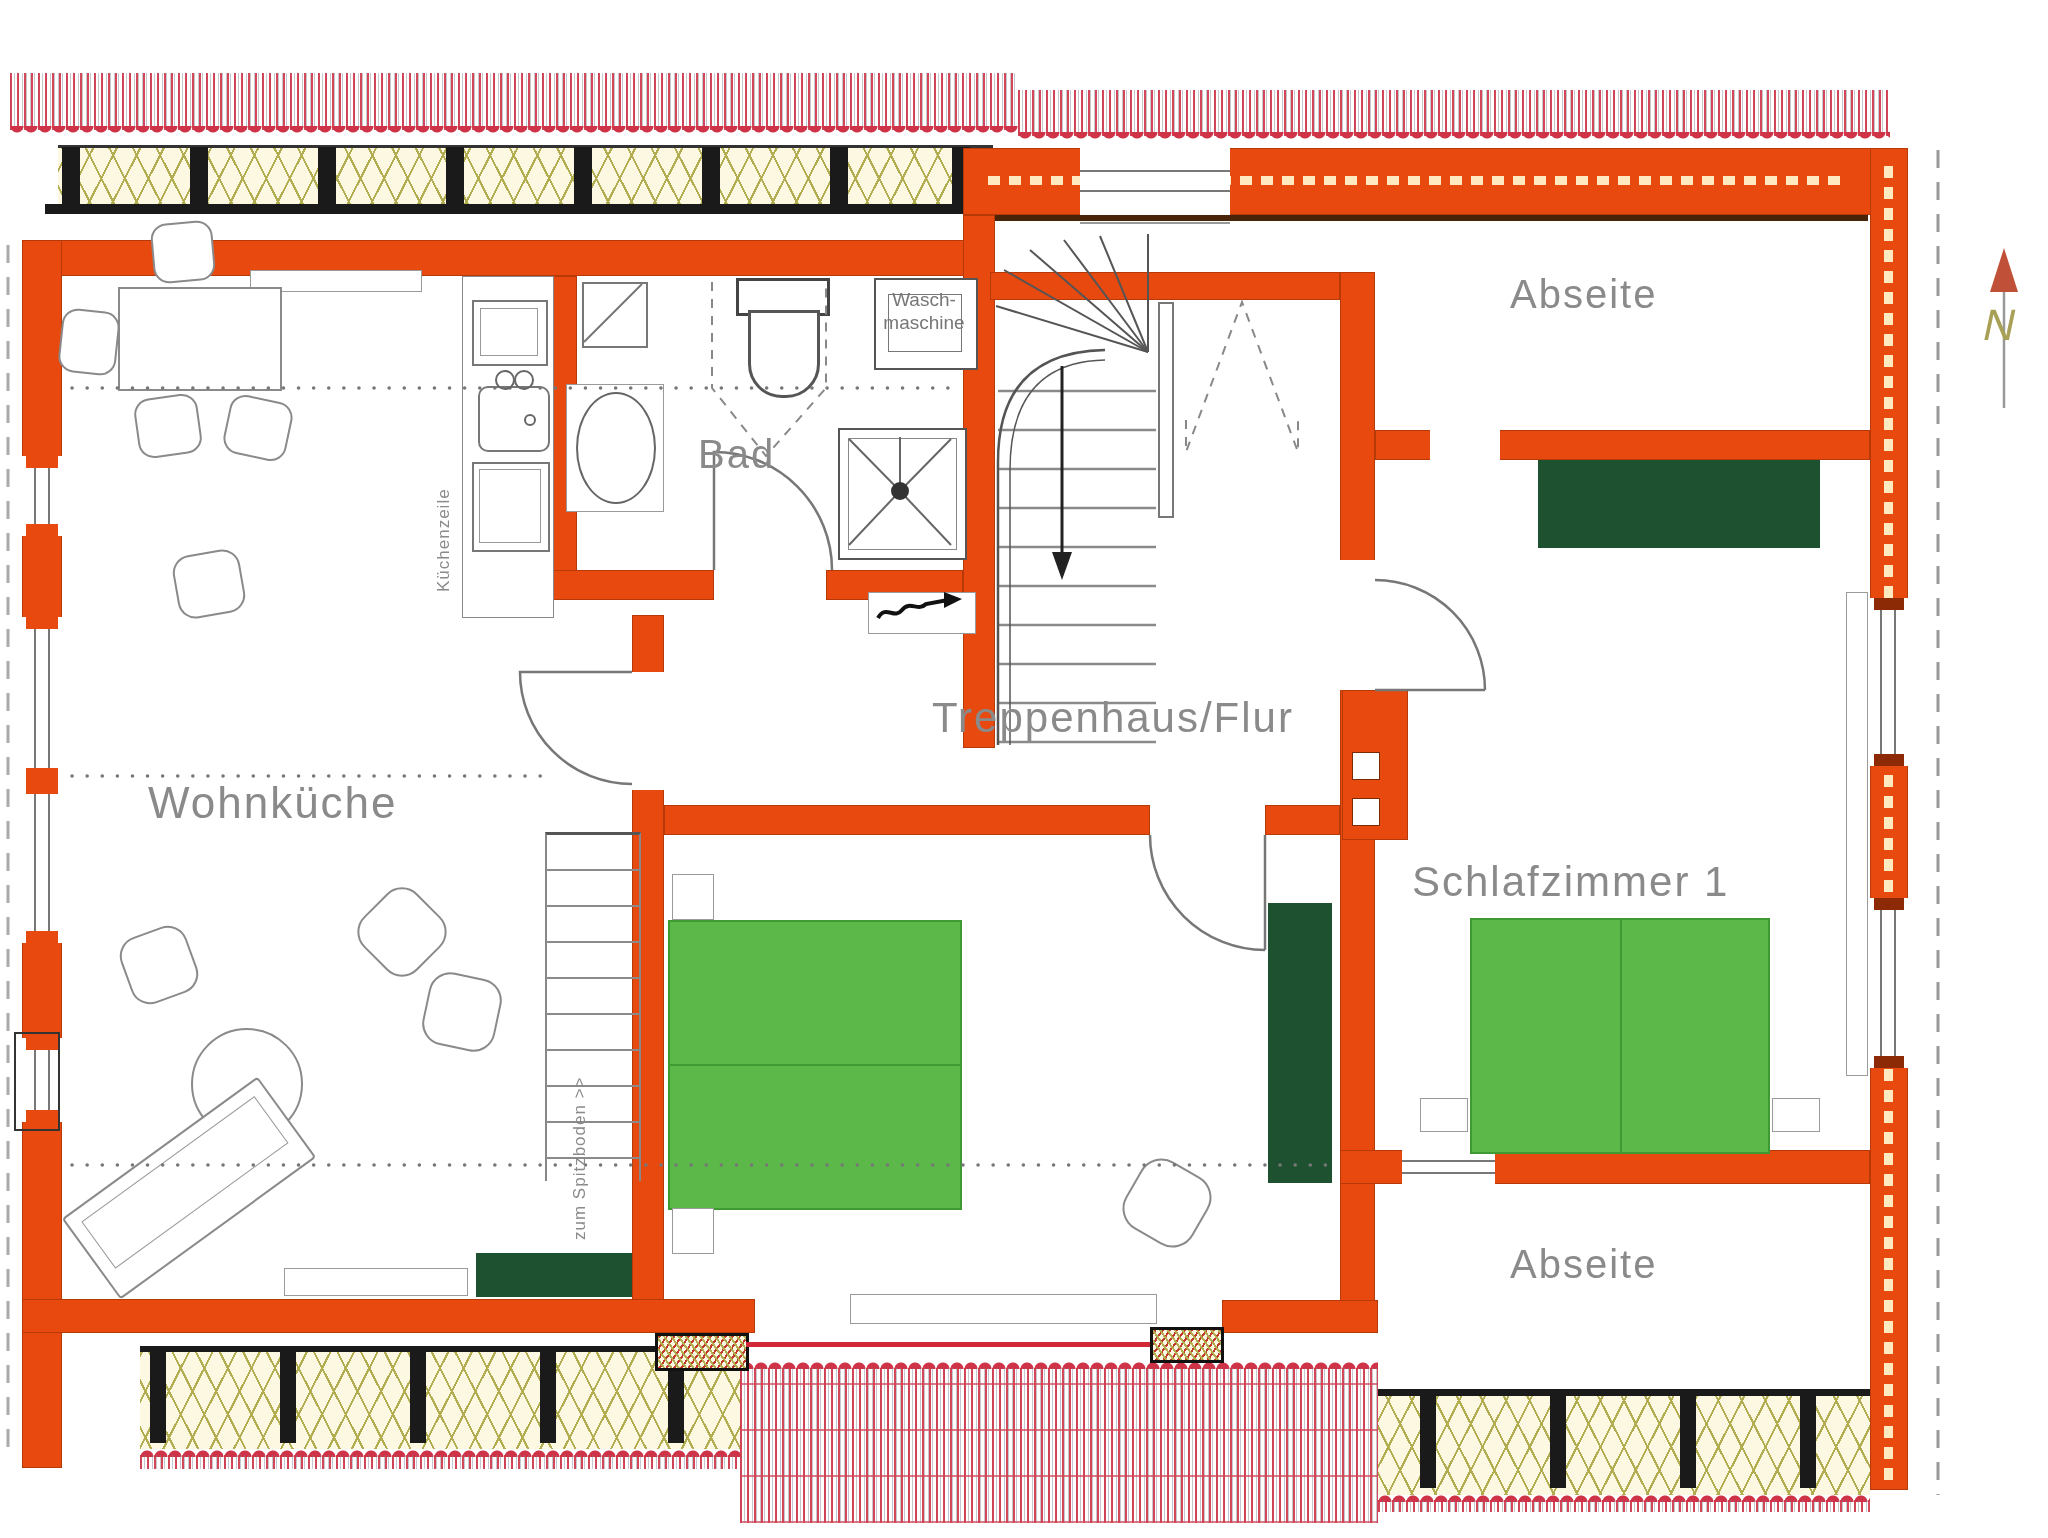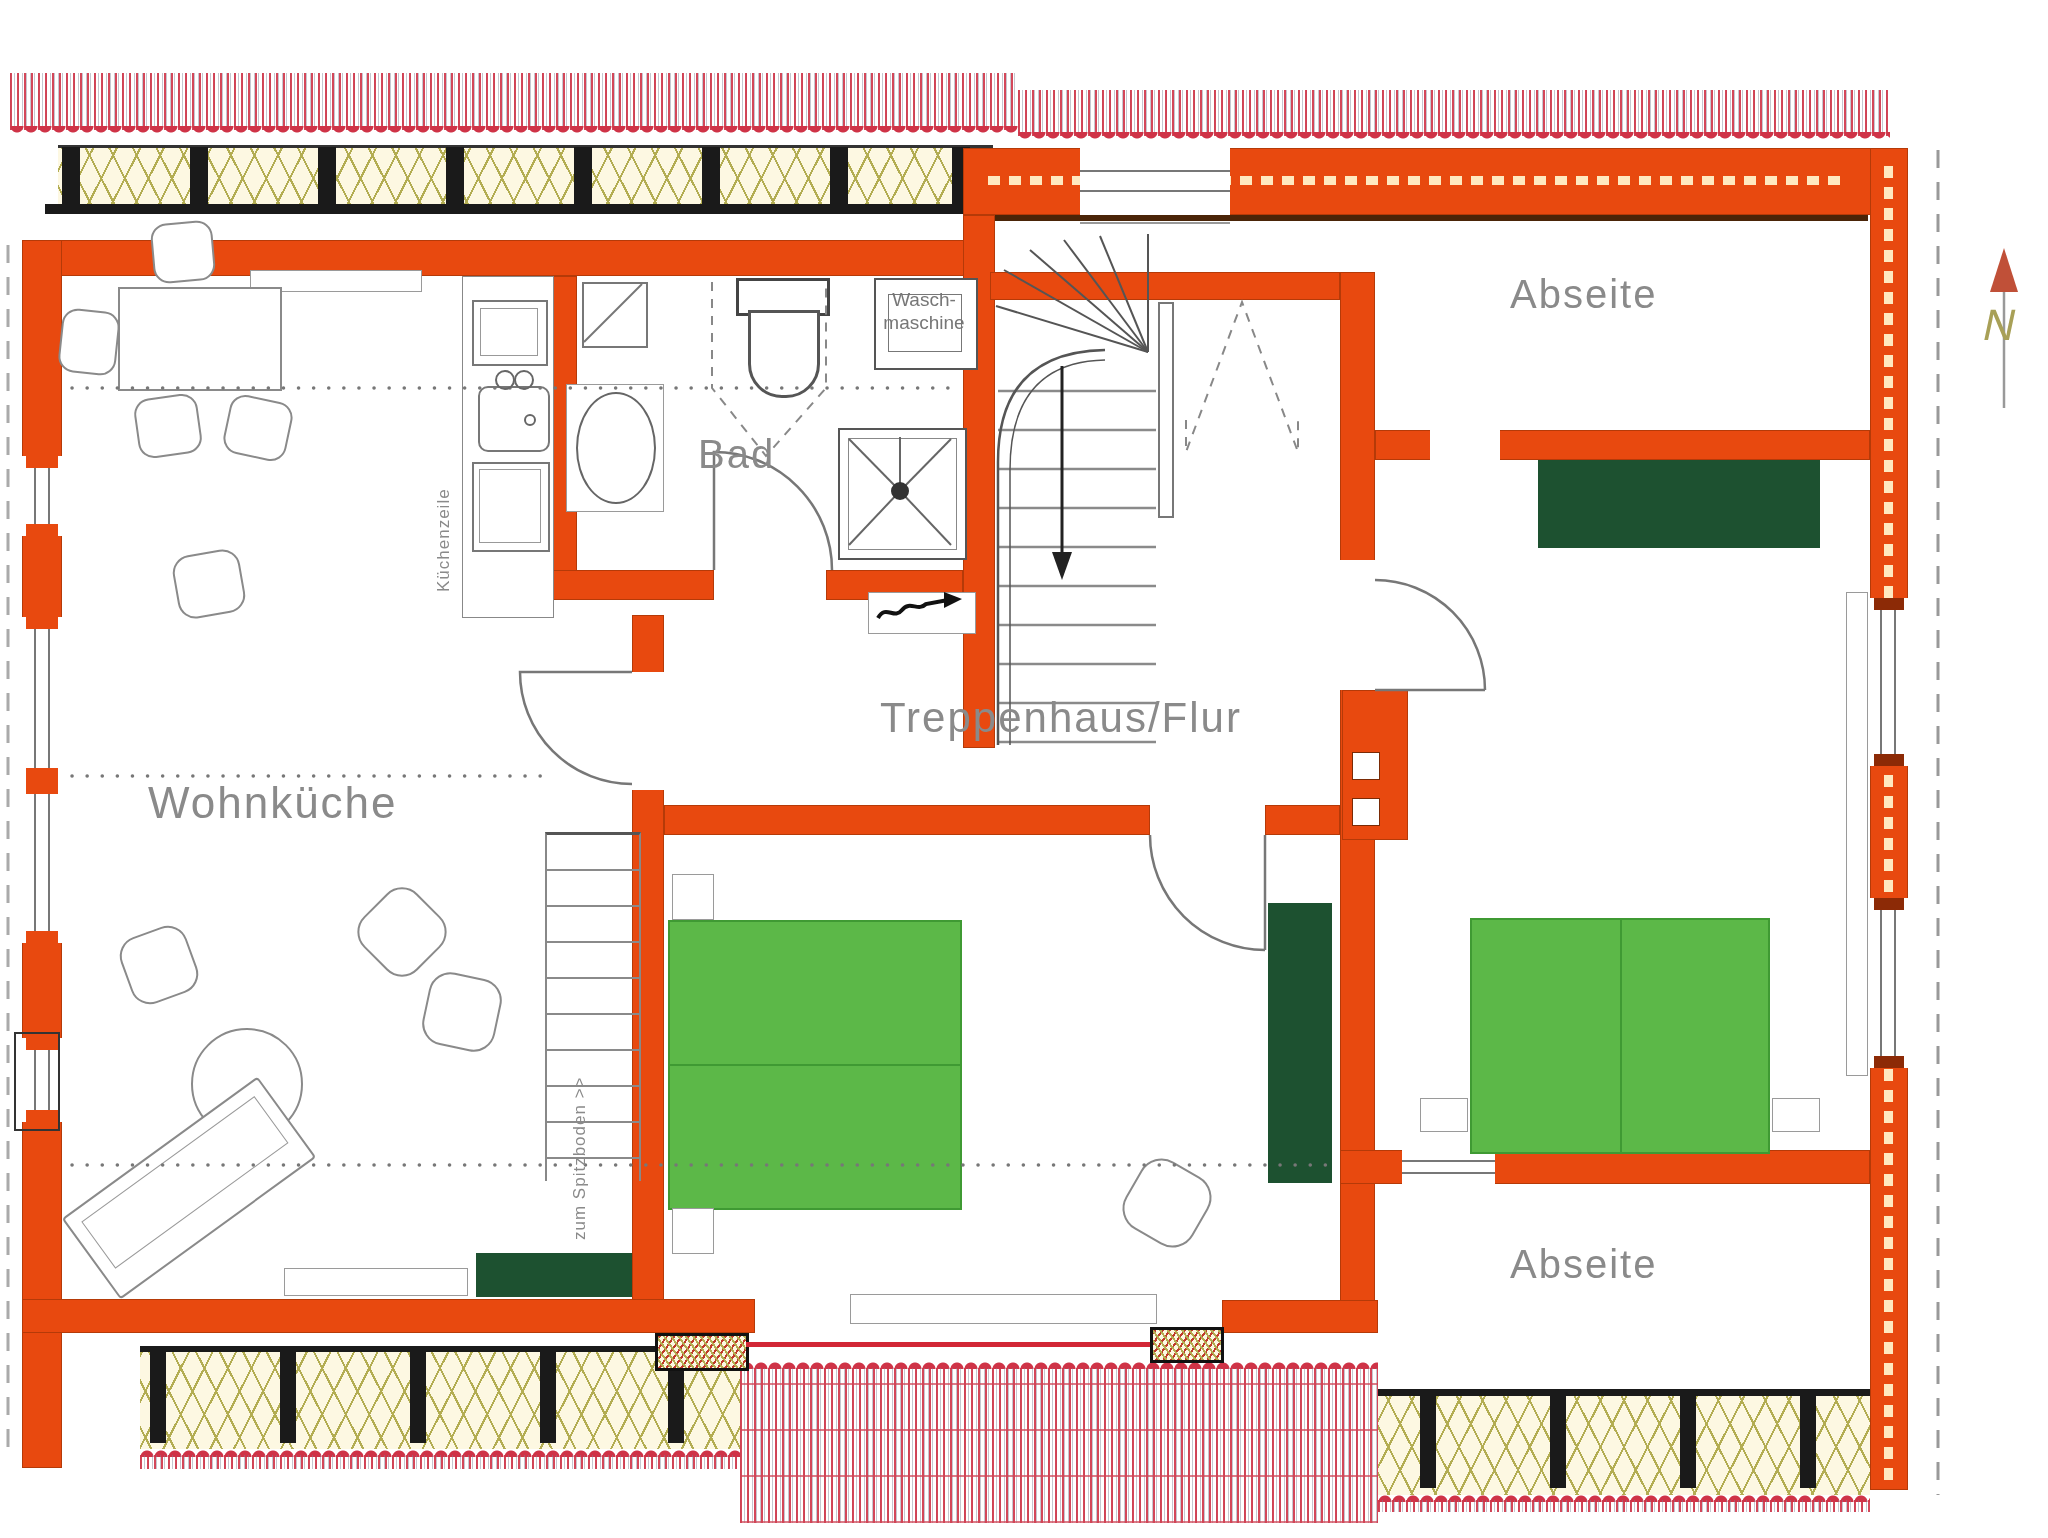--- a/index.html
+++ b/index.html
@@ -303,21 +303,22 @@
     </g>
 
     <g>
       <line x1="2004" y1="290" x2="2004" y2="408" stroke="#999" stroke-width="2.5"></line>
       <polygon points="2004,248 1990,292 2018,292" fill="#c05038"></polygon>
     </g>
   </svg>
 
   <div class="lbl big" style="left:148px;top:778px;font-size:44px">Wohnküche</div>
   <div class="lbl big" style="left:698px;top:432px;font-size:40px">Bad</div>
-  <div class="lbl big" style="left:880px;top:694px">Treppenhaus/Flur</div>
+  <div class="lbl big" style="left:932px;top:694px">Treppenhaus/Flur</div>
+  <div class="lbl big" style="left:1412px;top:858px">Schlafzimmer 1</div>
   <div class="lbl big" style="left:1510px;top:272px;font-size:40px">Abseite</div>
   <div class="lbl big" style="left:1510px;top:1242px;font-size:40px">Abseite</div>
   <div class="lbl" style="left:872px;top:288px;width:104px;text-align:center;font-size:19px;line-height:23px;color:#777">
     <span>Wasch-</span><br>
     <span>maschine</span>
   </div>
   <div class="lbl vtext" style="left:434px;top:452px;height:140px">Küchenzeile</div>
   <div class="lbl vtext" style="left:570px;top:1030px;height:210px">zum Spitzboden &gt;&gt;</div>
   <div class="lbl" style="left:1984px;top:300px;font-size:44px;color:#a8a057;transform:skewX(-12deg)">N</div>
 </div>

